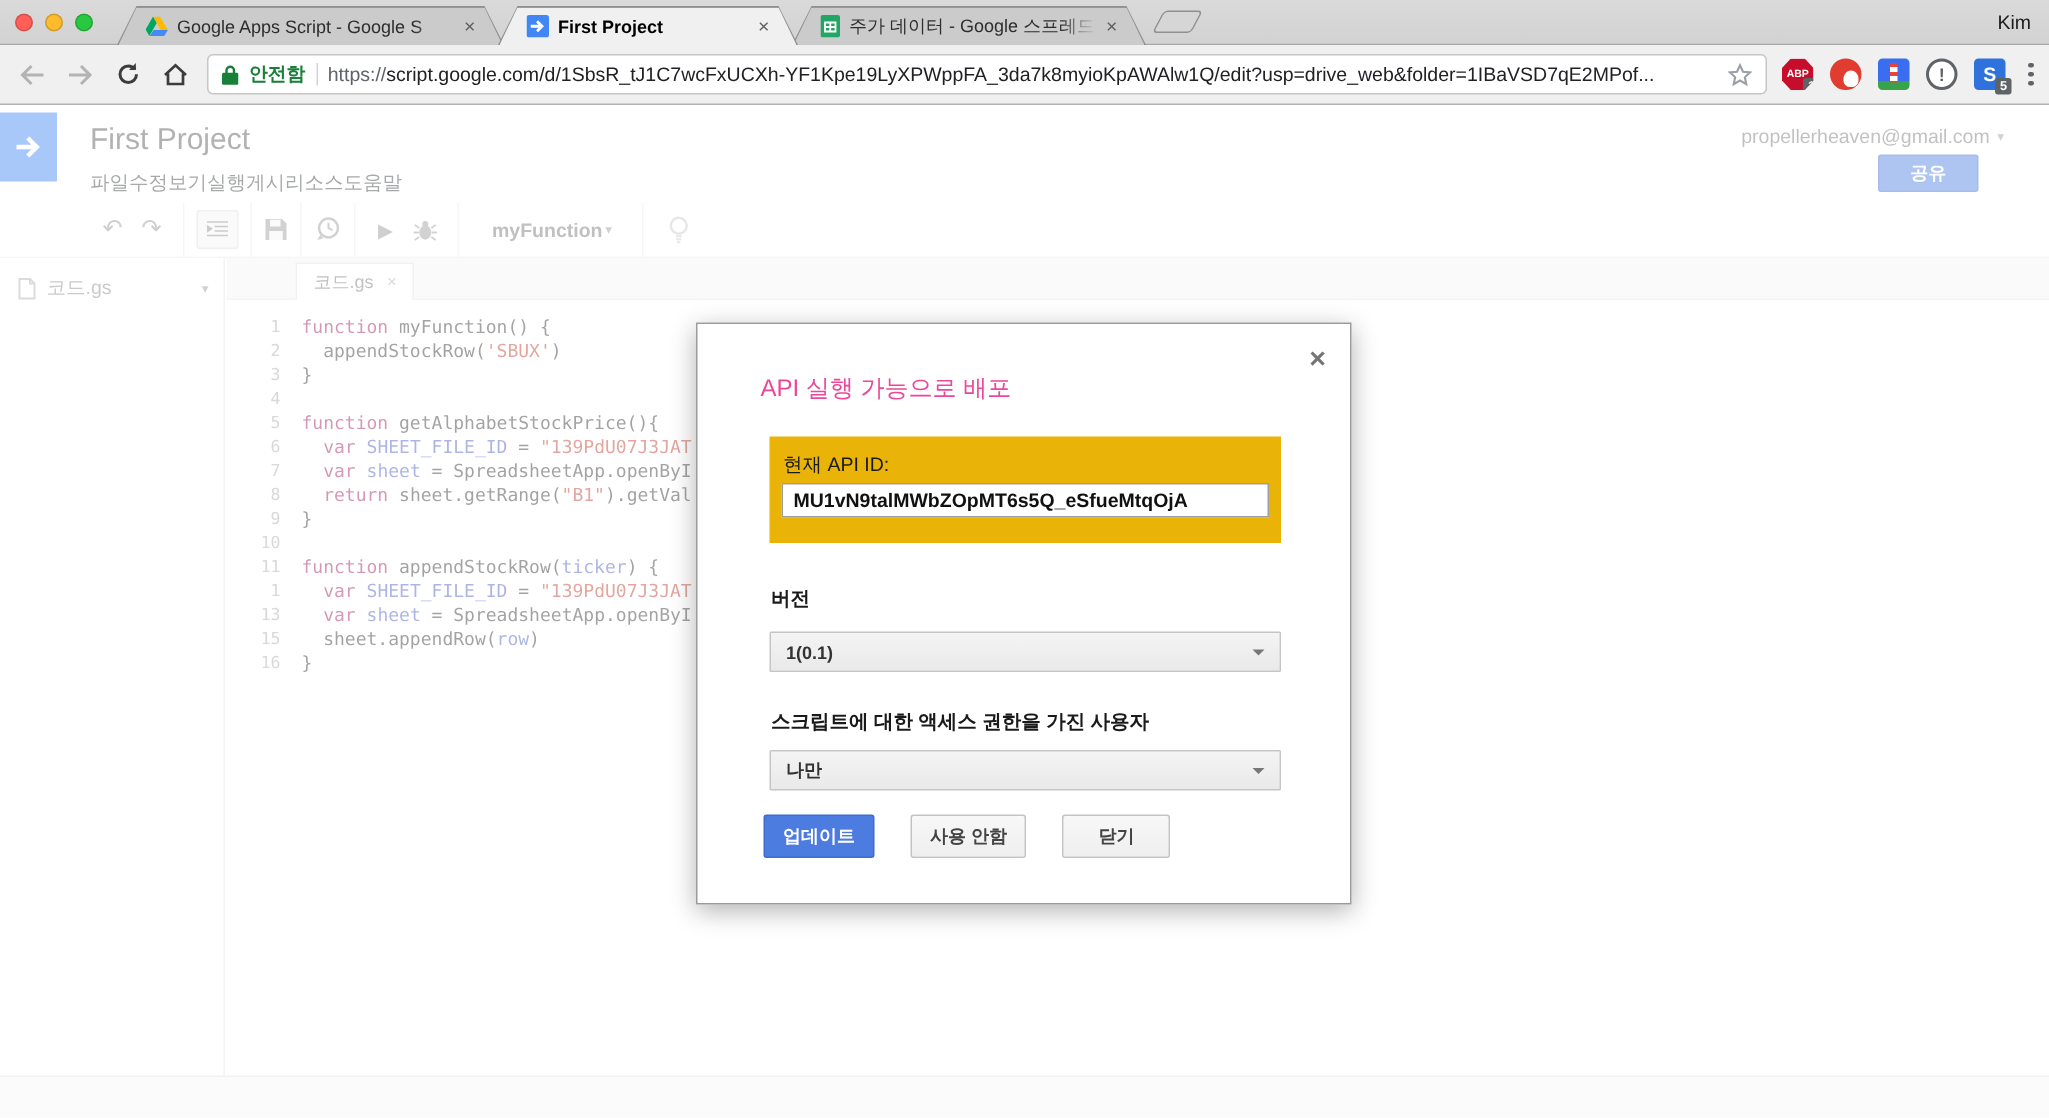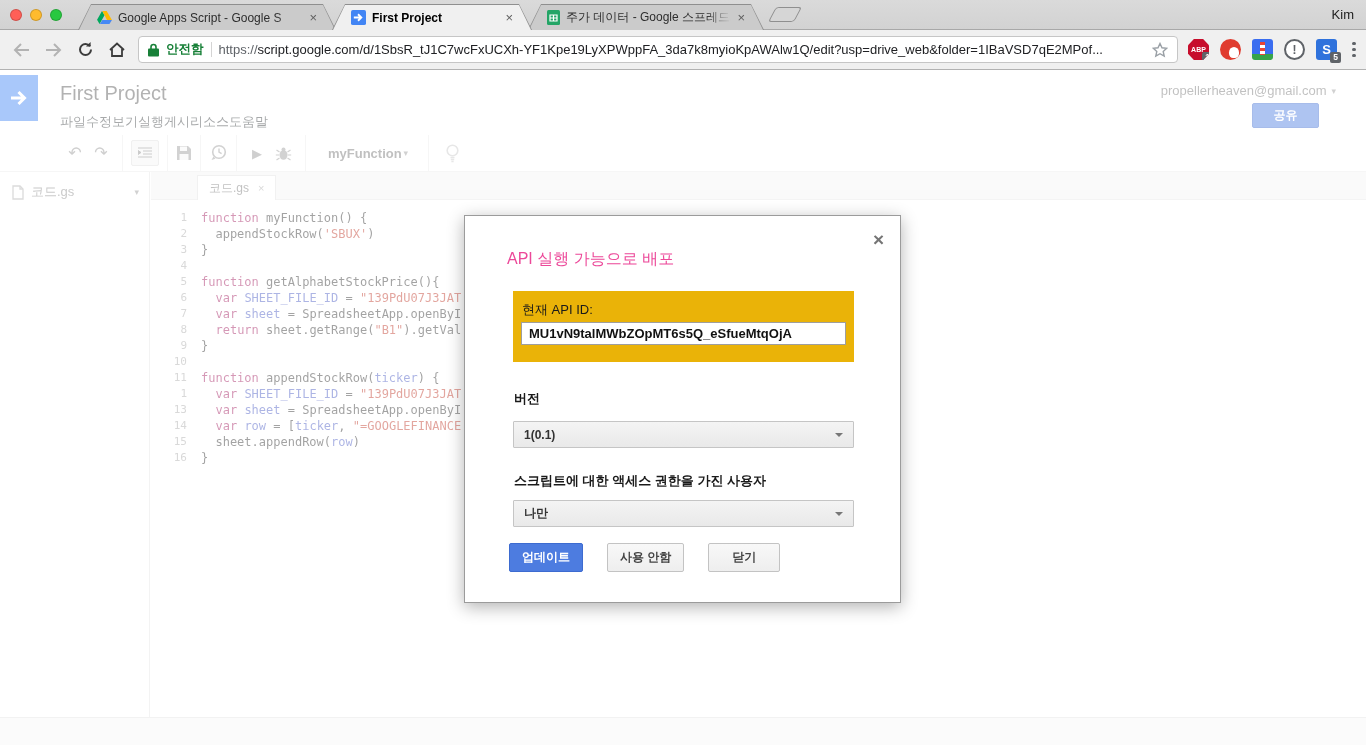--- a/index.html
+++ b/index.html
@@ -336,21 +336,20 @@
           <div class="crow"><span class="ln">4</span><span></span></div>
           <div class="crow"><span class="ln">5</span><span><span class="tok-k">function</span><span class="tok-p"> getAlphabetStockPrice(){</span></span></div>
           <div class="crow"><span class="ln">6</span><span><span class="tok-p">  </span><span class="tok-k">var</span><span class="tok-p"> </span><span class="tok-v">SHEET_FILE_ID</span><span class="tok-p"> = </span><span class="tok-s">"139PdU07J3JAT</span></span></div>
           <div class="crow"><span class="ln">7</span><span><span class="tok-p">  </span><span class="tok-k">var</span><span class="tok-p"> </span><span class="tok-v">sheet</span><span class="tok-p"> = SpreadsheetApp.openByI</span></span></div>
           <div class="crow"><span class="ln">8</span><span><span class="tok-p">  </span><span class="tok-k">return</span><span class="tok-p"> sheet.getRange(</span><span class="tok-s">"B1"</span><span class="tok-p">).getVal</span></span></div>
           <div class="crow"><span class="ln">9</span><span><span class="tok-p">}</span></span></div>
           <div class="crow"><span class="ln">10</span><span></span></div>
           <div class="crow"><span class="ln">11</span><span><span class="tok-k">function</span><span class="tok-p"> appendStockRow(</span><span class="tok-v">ticker</span><span class="tok-p">) {</span></span></div>
           <div class="crow"><span class="ln">1</span><span><span class="tok-p">  </span><span class="tok-k">var</span><span class="tok-p"> </span><span class="tok-v">SHEET_FILE_ID</span><span class="tok-p"> = </span><span class="tok-s">"139PdU07J3JAT</span></span></div>
           <div class="crow"><span class="ln">13</span><span><span class="tok-p">  </span><span class="tok-k">var</span><span class="tok-p"> </span><span class="tok-v">sheet</span><span class="tok-p"> = SpreadsheetApp.openByI</span></span></div>
-          <div class="crow"><span class="ln">14</span><span><span class="tok-p">  </span><span class="tok-k">var</span><span class="tok-p"> </span><span class="tok-v">row</span><span class="tok-p"> = [</span><span class="tok-v">ticker</span><span class="tok-p">, </span><span class="tok-s">"=GOOGLEFINANCE</span></span></div>
           <div class="crow"><span class="ln">15</span><span><span class="tok-p">  sheet.appendRow(</span><span class="tok-v">row</span><span class="tok-p">)</span></span></div>
           <div class="crow"><span class="ln">16</span><span><span class="tok-p">}</span></span></div>
         </div>
     </div>
   </div>
 
   <div class="as-footer"></div>
 
   <div class="overlay"></div>
 

